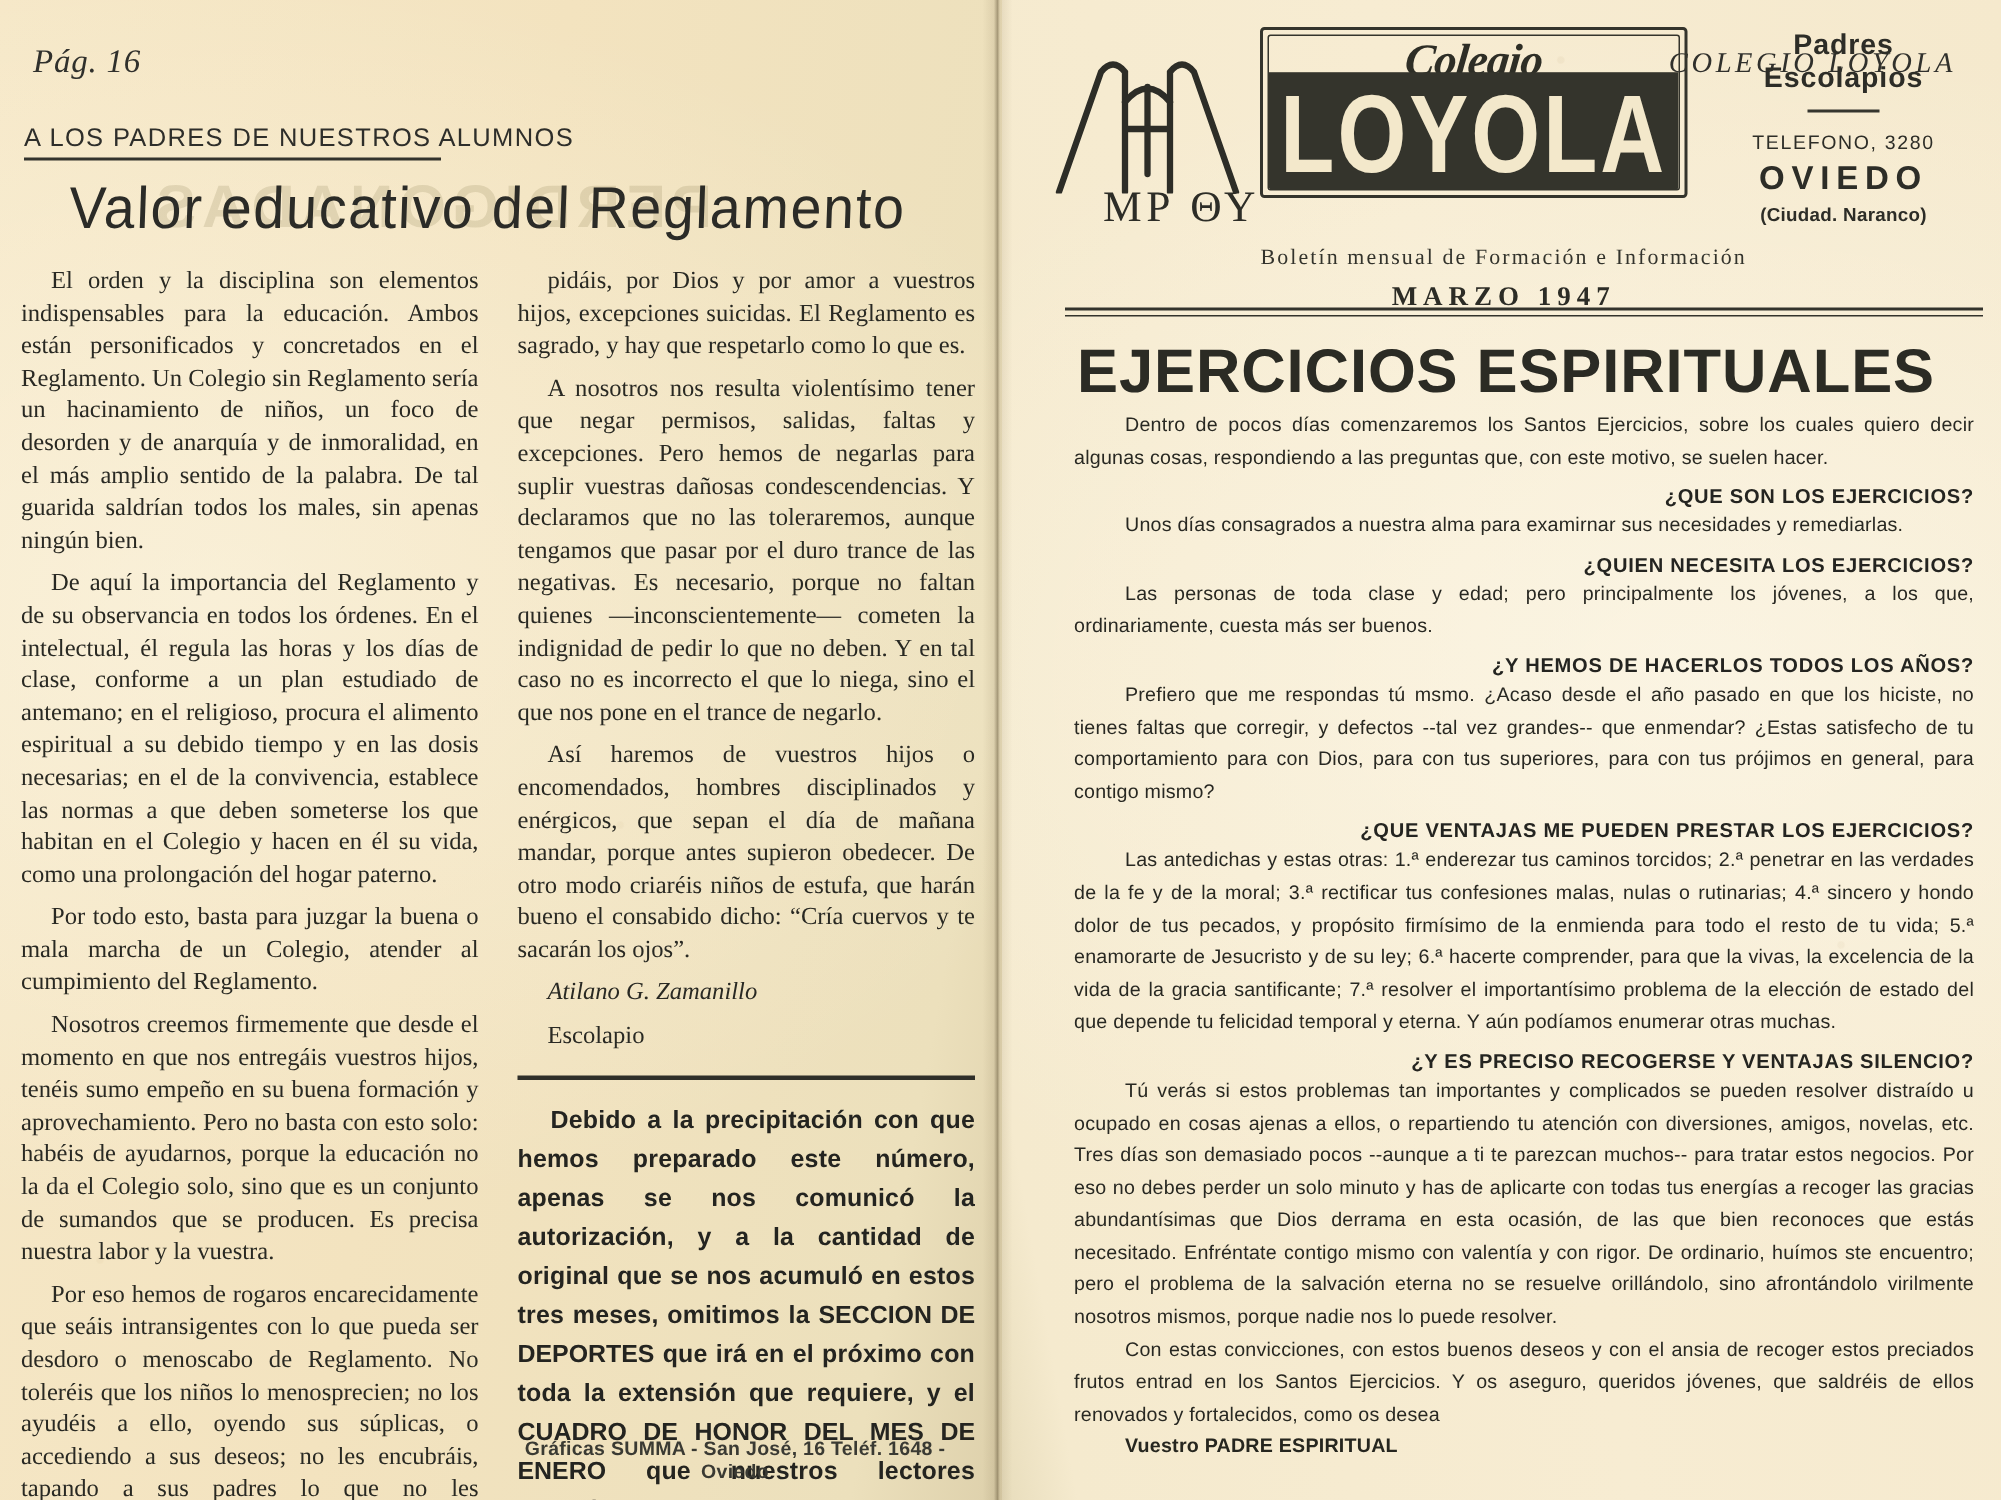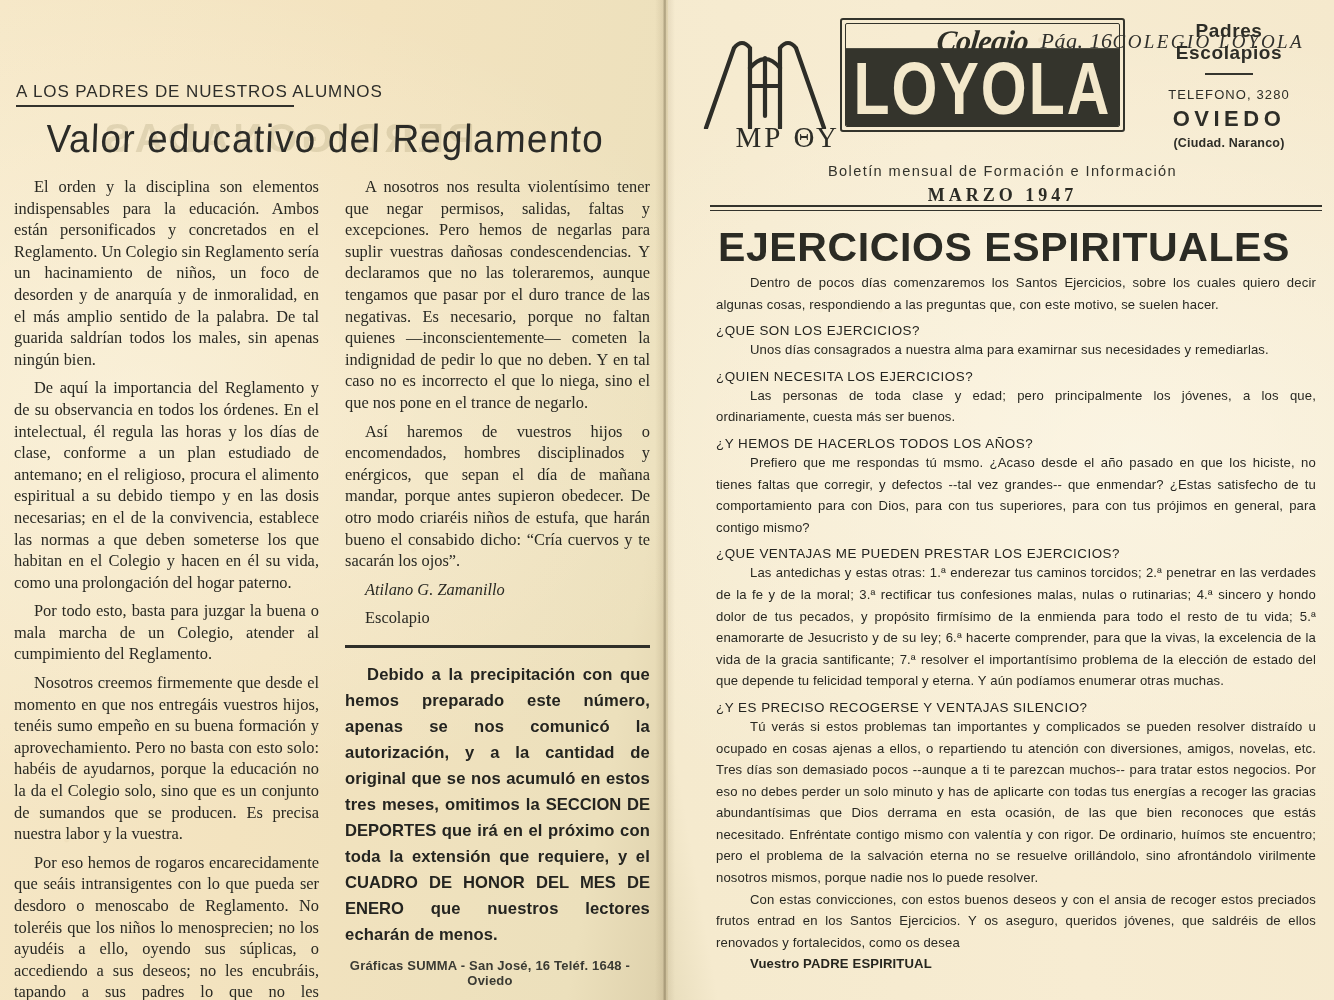--- a/index.html
+++ b/index.html
@@ -66,21 +66,21 @@
       radial-gradient(circle at 5% 84%, rgba(150,110,50,.13) 0 2px, transparent 3px);
   }
 
   
   .l-head {
     position: absolute;
     top: 28px;
     left: 22px;
     right: 30px;
     display: flex;
-    justify-content: flex-end;
+    justify-content: space-between;
     align-items: baseline;
     color: #30302c;
   }
   .folio {
     font-style: italic;
     font-size: 22px;
     letter-spacing: .5px;
   }
   .runhead {
     font-style: italic;
@@ -282,21 +282,21 @@
     margin: 9px auto 12px;
     border-top: 2.6px solid #35352e;
   }
   .mh-tel { font-size: 13px; font-weight: normal; letter-spacing: 1.1px; }
   .mh-city { font-size: 22px; font-weight: bold; letter-spacing: 4.5px; margin-top: 4px; }
   .mh-sub { font-size: 12.5px; font-weight: bold; margin-top: 4px; letter-spacing: .2px; }
 
   .mh-tagline {
     text-align: center;
     margin-top: 9px;
-    font-family: Liberation Sans, sans-serif;
+    font-family: Liberation Serif, serif;
     font-size: 14.6px;
     letter-spacing: 1.4px;
     color: #33332c;
   }
   .mh-date {
     text-align: center;
     margin-top: 6px;
     font-family: Liberation Serif, serif;
     font-weight: bold;
     font-size: 18px;
@@ -340,23 +340,24 @@
     margin: 0;
     font-size: 13.1px;
     line-height: 21.6px;
     text-align: justify;
     text-indent: 34px;
     letter-spacing: .15px;
   }
   .r-body h3 {
     margin: 7px 0 1px 0;
     font-size: 13.4px;
-    font-weight: normal;
+    font-weight: bold;
     letter-spacing: .5px;
     color: #242420;
+    text-align: right;
   }
   .r-body p + h3 { margin-top: 8px; }
   .signoff {
     margin-top: 16px;
     text-align: right;
     font-size: 19.5px;
     font-weight: bold;
     letter-spacing: .3px;
     color: #26261f;
     text-indent: 0;
@@ -387,20 +388,21 @@
 
     <div class="col">
       <p>El orden y la disciplina son elementos indispensables para la educación. Ambos están personificados y concretados en el Reglamento. Un Colegio sin Reglamento sería un hacinamiento de niños, un foco de desorden y de anarquía y de inmoralidad, en el más amplio sentido de la palabra. De tal guarida saldrían todos los males, sin apenas ningún bien.</p>
       <p>De aquí la importancia del Reglamento y de su observancia en todos los órdenes. En el intelectual, él regula las horas y los días de clase, conforme a un plan estudiado de antemano; en el religioso, procura el alimento espiritual a su debido tiempo y en las dosis necesarias; en el de la convivencia, establece las normas a que deben someterse los que habitan en el Colegio y hacen en él su vida, como una prolongación del hogar paterno.</p>
       <p>Por todo esto, basta para juzgar la buena o mala marcha de un Colegio, atender al cumpimiento del Reglamento.</p>
       <p>Nosotros creemos firmemente que desde el momento en que nos entregáis vuestros hijos, tenéis sumo empeño en su buena formación y aprovechamiento. Pero no basta con esto solo: habéis de ayudarnos, porque la educación no la da el Colegio solo, sino que es un conjunto de sumandos que se producen. Es precisa nuestra labor y la vuestra.</p>
       <p>Por eso hemos de rogaros encarecidamente que seáis intransigentes con lo que pueda ser desdoro o menoscabo de Reglamento. No toleréis que los niños lo menosprecien; no los ayudéis a ello, oyendo sus súplicas, o accediendo a sus deseos; no les encubráis, tapando a sus padres lo que no les consentirían; no os brindéis a presentar excusas falsas para justificarlos; no nos</p>
     </div>
 
     <div class="col">
+      <p>pidáis, por Dios y por amor a vuestros hijos, excepciones suicidas. El Reglamento es sagrado, y hay que respetarlo como lo que es.</p>
       <p>A nosotros nos resulta violentísimo tener que negar permisos, salidas, faltas y excepciones. Pero hemos de negarlas para suplir vuestras dañosas condescendencias. Y declaramos que no las toleraremos, aunque tengamos que pasar por el duro trance de las negativas. Es necesario, porque no faltan quienes —inconscientemente— cometen la indignidad de pedir lo que no deben. Y en tal caso no es incorrecto el que lo niega, sino el que nos pone en el trance de negarlo.</p>
       <p>Así haremos de vuestros hijos o encomendados, hombres disciplinados y enérgicos, que sepan el día de mañana mandar, porque antes supieron obedecer. De otro modo criaréis niños de estufa, que harán bueno el consabido dicho: “Cría cuervos y te sacarán los ojos”.</p>
       <p class="sig">Atilano G. Zamanillo</p>
       <p class="sig-role">Escolapio</p>
 
       <div class="notice-rule"></div>
 
       <div class="notice">
         <span>Debido a la precipitación con que hemos preparado este número, apenas se nos comunicó la autorización, y a la cantidad de original que se nos acumuló en estos tres meses, omitimos la </span><span class="caps">SECCION DE DEPORTES</span><span> que irá en el próximo con toda la extensión que requiere, y el </span><span class="caps">CUADRO DE HONOR DEL MES DE ENERO</span><span> que nuestros lectores echarán de menos.</span>
       </div>

